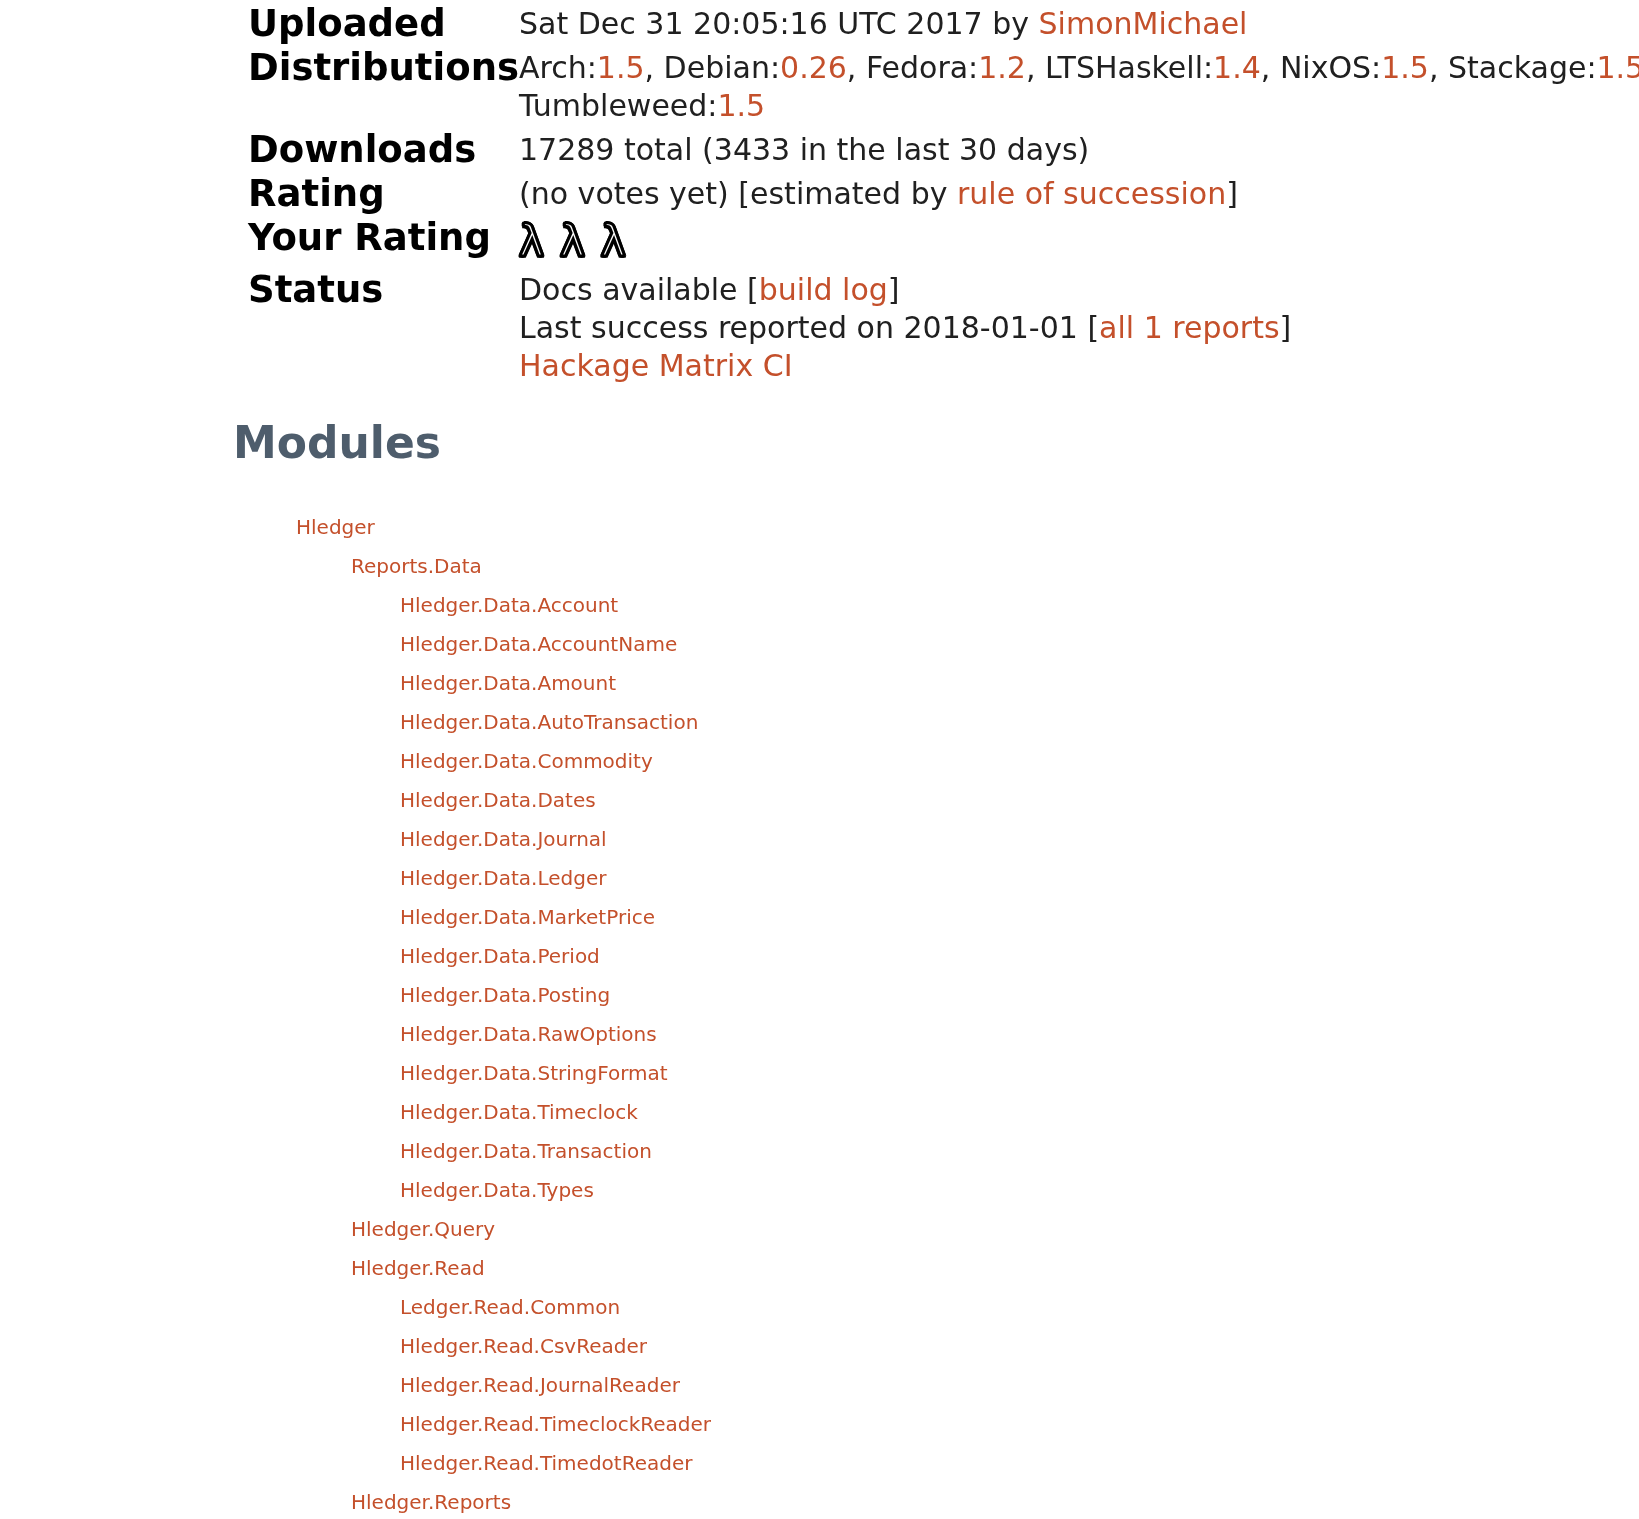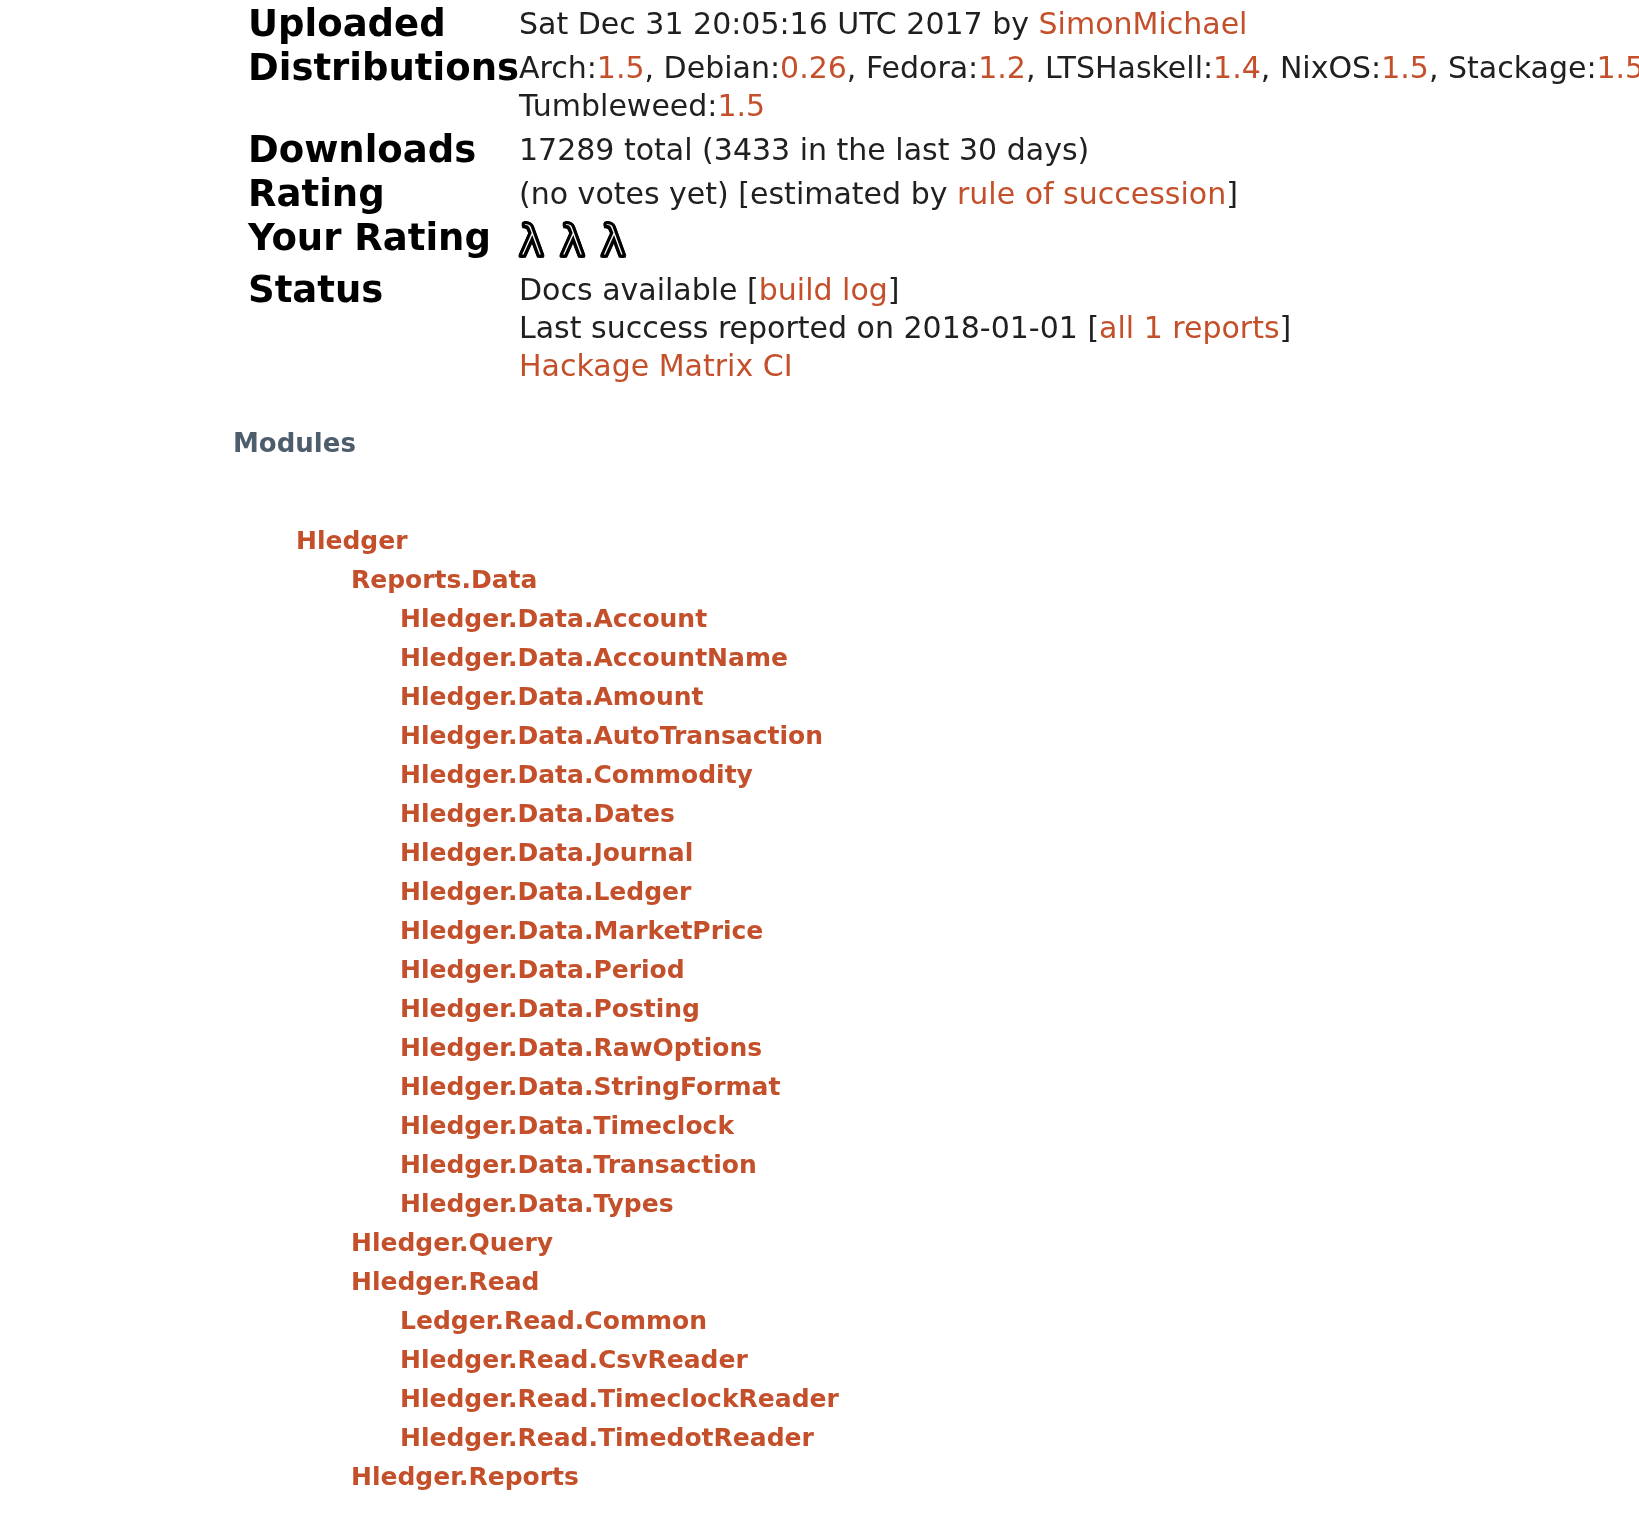--- a/index.html
+++ b/index.html
@@ -40,28 +40,28 @@
     margin-right:16px;
     color:#ffffff;
     -webkit-text-stroke:2.5px #000;
     text-shadow:
       2px 0 0 #000,-2px 0 0 #000,0 2px 0 #000,0 -2px 0 #000,
       1.5px 1.5px 0 #000,-1.5px 1.5px 0 #000,1.5px -1.5px 0 #000,-1.5px -1.5px 0 #000;
     cursor:pointer;
   }
 
   h2.modules-heading{
-    margin:32px 0 55px 0;
-    font-size:26px;line-height:46px;
+    margin:32px 0 42px 0;
+    font-size:44px;line-height:46px;
     font-weight:bold;
     color:var(--heading);
   }
 
   .module-tree{margin:0;}
-  .mod-item{font-size:25px;line-height:39px;white-space:nowrap;font-weight:bold;}
+  .mod-item{font-size:20px;line-height:39px;white-space:nowrap;}
   .mod-item.level-0{padding-left:63px;}
   .mod-item.level-1{padding-left:118px;}
   .mod-item.level-2{padding-left:167px;}
 </style>
 </head>
 <body>
 
 <div class="page">
 
   <table class="props">
@@ -124,18 +124,19 @@
       <div class="mod-item level-2"><a>Hledger.Data.Posting</a></div>
       <div class="mod-item level-2"><a>Hledger.Data.RawOptions</a></div>
       <div class="mod-item level-2"><a>Hledger.Data.StringFormat</a></div>
       <div class="mod-item level-2"><a>Hledger.Data.Timeclock</a></div>
       <div class="mod-item level-2"><a>Hledger.Data.Transaction</a></div>
       <div class="mod-item level-2"><a>Hledger.Data.Types</a></div>
       <div class="mod-item level-1"><a>Hledger.Query</a></div>
       <div class="mod-item level-1"><a>Hledger.Read</a></div>
       <div class="mod-item level-2"><a>Ledger.Read.Common</a></div>
       <div class="mod-item level-2"><a>Hledger.Read.CsvReader</a></div>
+      <div class="mod-item level-2"><a>Hledger.Read.JournalReader</a></div>
       <div class="mod-item level-2"><a>Hledger.Read.TimeclockReader</a></div>
       <div class="mod-item level-2"><a>Hledger.Read.TimedotReader</a></div>
       <div class="mod-item level-1"><a>Hledger.Reports</a></div>
     </div>
 
 </div>
 
 </body></html>

